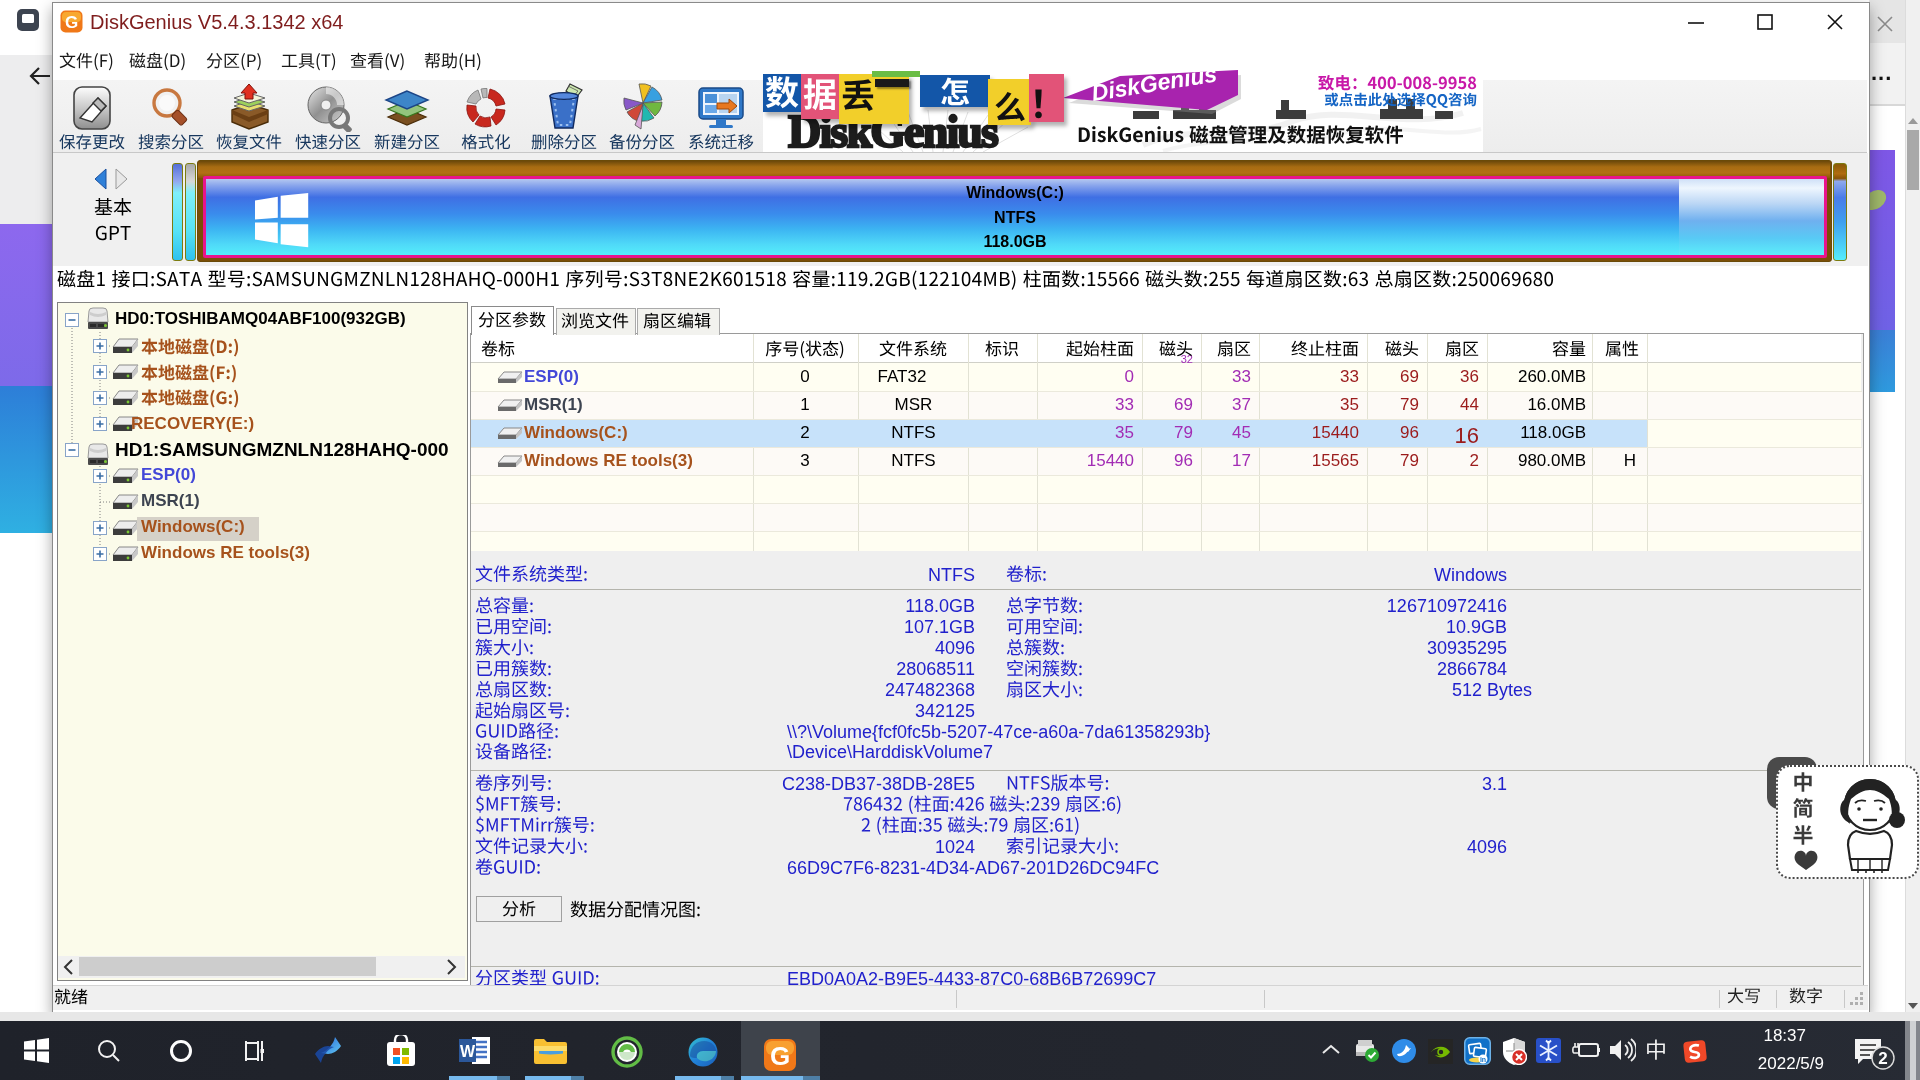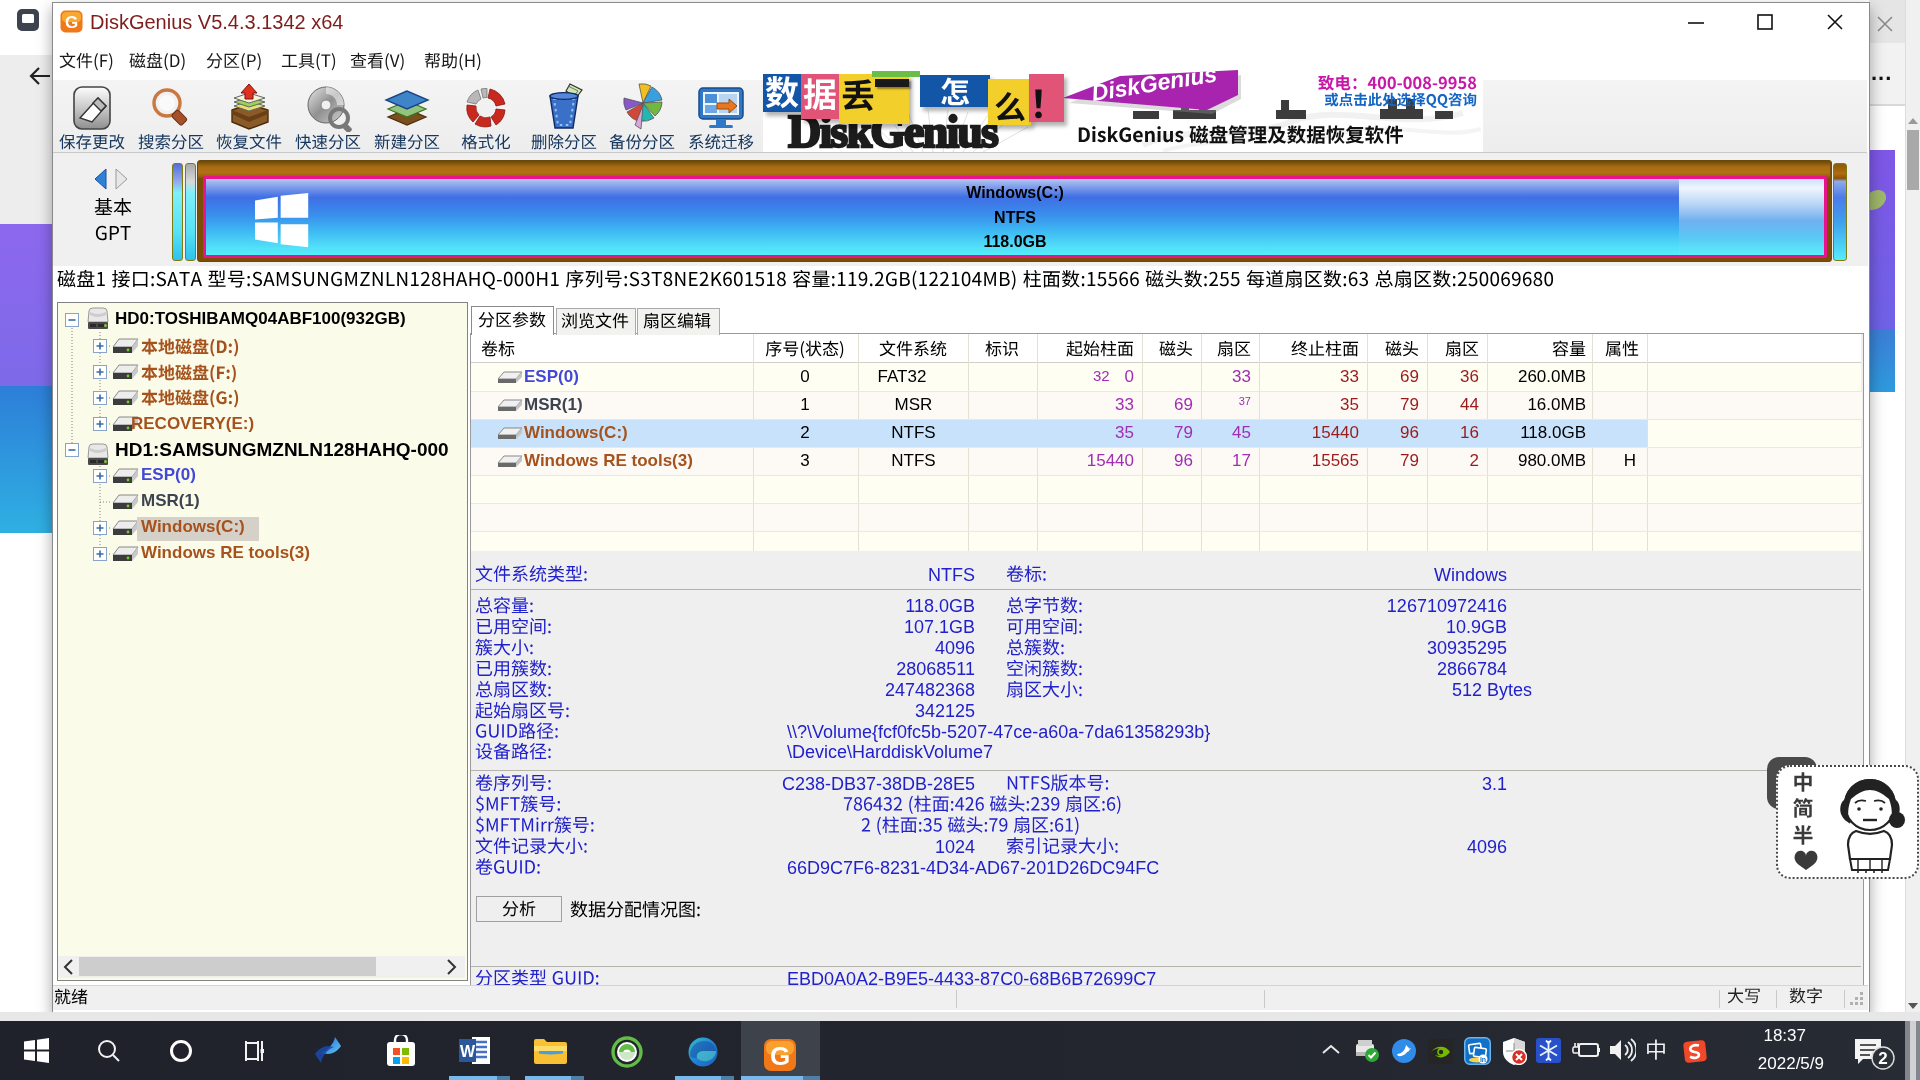--- a/index.html
+++ b/index.html
@@ -393,39 +393,39 @@
 <div class="a" style="left:755px;top:423px;width:100px;text-align:center;font-size:17px">2</div>
 <div class="a" style="left:755px;top:451px;width:100px;text-align:center;font-size:17px">3</div>
 <div class="a" style="left:860px;top:367px;width:84px;text-align:center;font-size:17px">FAT32</div>
 <div class="a" style="left:860px;top:395px;width:107px;text-align:center;font-size:17px">MSR</div>
 <div class="a" style="left:860px;top:423px;width:107px;text-align:center;font-size:17px">NTFS</div>
 <div class="a" style="left:860px;top:451px;width:107px;text-align:center;font-size:17px">NTFS</div>
 <div class="a" style="left:1034px;top:367px;width:100px;text-align:right;font-size:17px;color:#a22cb4">0</div>
 <div class="a" style="left:1034px;top:395px;width:100px;text-align:right;font-size:17px;color:#a22cb4">33</div>
 <div class="a" style="left:1034px;top:423px;width:100px;text-align:right;font-size:17px;color:#a22cb4">35</div>
 <div class="a" style="left:1034px;top:451px;width:100px;text-align:right;font-size:17px;color:#a22cb4">15440</div>
-<div class="a" style="left:1093px;top:367px;width:100px;text-align:left;font-size:15px;color:#a22cb4">32</div>
+<div class="a" style="left:1093px;top:353px;width:100px;text-align:right;font-size:11px;color:#a22cb4">32</div>
 <div class="a" style="left:1093px;top:395px;width:100px;text-align:right;font-size:17px;color:#a22cb4">69</div>
 <div class="a" style="left:1093px;top:423px;width:100px;text-align:right;font-size:17px;color:#a22cb4">79</div>
 <div class="a" style="left:1093px;top:451px;width:100px;text-align:right;font-size:17px;color:#a22cb4">96</div>
 <div class="a" style="left:1151px;top:367px;width:100px;text-align:right;font-size:17px;color:#a22cb4">33</div>
-<div class="a" style="left:1151px;top:395px;width:100px;text-align:right;font-size:11px;color:#a22cb4">37</div>
+<div class="a" style="left:1151px;top:395px;width:100px;text-align:right;font-size:17px;color:#a22cb4">37</div>
 <div class="a" style="left:1151px;top:423px;width:100px;text-align:right;font-size:17px;color:#a22cb4">45</div>
 <div class="a" style="left:1151px;top:451px;width:100px;text-align:right;font-size:17px;color:#a22cb4">17</div>
 <div class="a" style="left:1259px;top:367px;width:100px;text-align:right;font-size:17px;color:#9b1b1b">33</div>
 <div class="a" style="left:1259px;top:395px;width:100px;text-align:right;font-size:17px;color:#9b1b1b">35</div>
 <div class="a" style="left:1259px;top:423px;width:100px;text-align:right;font-size:17px;color:#9b1b1b">15440</div>
 <div class="a" style="left:1259px;top:451px;width:100px;text-align:right;font-size:17px;color:#9b1b1b">15565</div>
 <div class="a" style="left:1319px;top:367px;width:100px;text-align:right;font-size:17px;color:#9b1b1b">69</div>
 <div class="a" style="left:1319px;top:395px;width:100px;text-align:right;font-size:17px;color:#9b1b1b">79</div>
 <div class="a" style="left:1319px;top:423px;width:100px;text-align:right;font-size:17px;color:#9b1b1b">96</div>
 <div class="a" style="left:1319px;top:451px;width:100px;text-align:right;font-size:17px;color:#9b1b1b">79</div>
 <div class="a" style="left:1379px;top:367px;width:100px;text-align:right;font-size:17px;color:#9b1b1b">36</div>
 <div class="a" style="left:1379px;top:395px;width:100px;text-align:right;font-size:17px;color:#9b1b1b">44</div>
-<div class="a" style="left:1379px;top:423px;width:100px;text-align:right;font-size:17px;color:#9b1b1b">16</div>
+<div class="a" style="left:1379px;top:423px;width:100px;text-align:right;font-size:22px;color:#9b1b1b">16</div>
 <div class="a" style="left:1379px;top:451px;width:100px;text-align:right;font-size:17px;color:#9b1b1b">2</div>
 <div class="a" style="left:1486px;top:367px;width:100px;text-align:right;font-size:17px">260.0MB</div>
 <div class="a" style="left:1486px;top:395px;width:100px;text-align:right;font-size:17px">16.0MB</div>
 <div class="a" style="left:1486px;top:423px;width:100px;text-align:right;font-size:17px">118.0GB</div>
 <div class="a" style="left:1486px;top:451px;width:100px;text-align:right;font-size:17px">980.0MB</div>
 <div class="a" style="left:1592px;top:451px;width:76px;text-align:center;font-size:17px">H</div>
 
 <div class="a" style="left:471px;top:589px;width:1390px;height:1px;background:#b4b4ac"></div>
 <div class="a" style="left:471px;top:770px;width:1390px;height:1px;background:#b4b4ac"></div>
 <div class="a" style="left:471px;top:966px;width:1390px;height:1px;background:#b4b4ac"></div>

